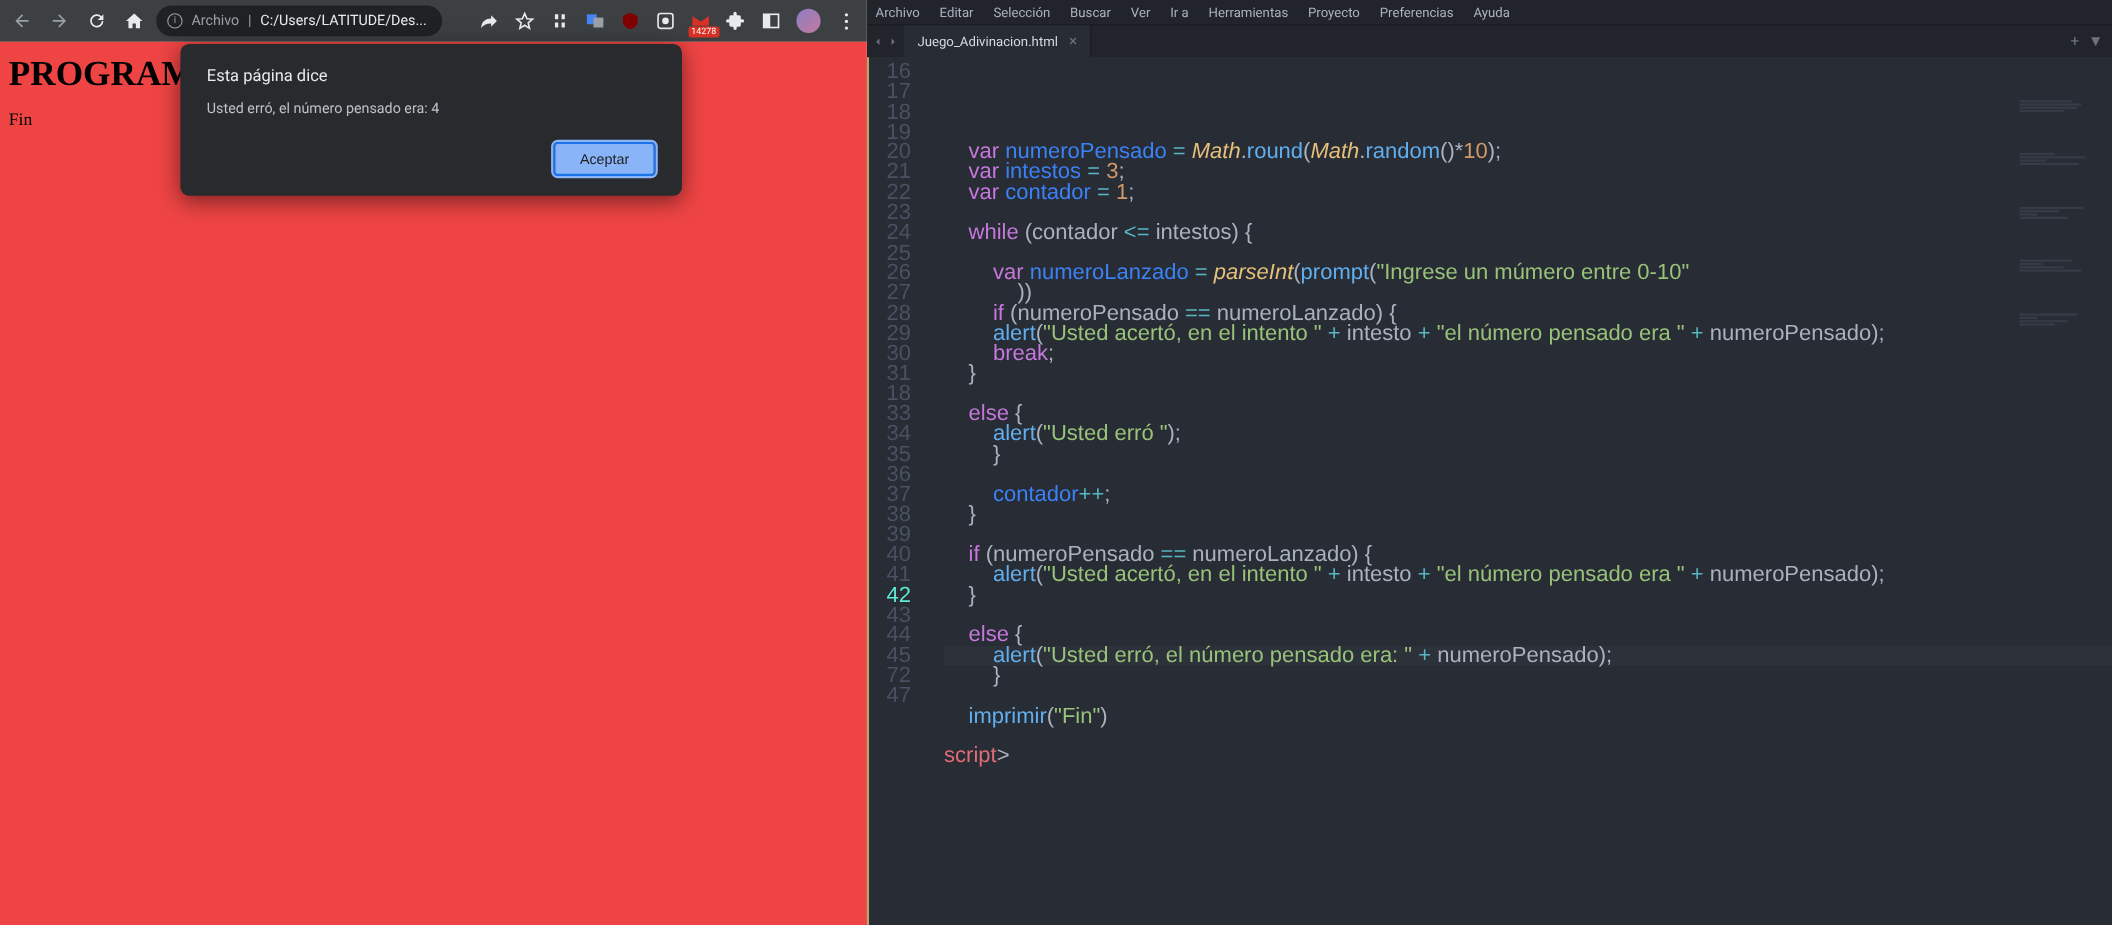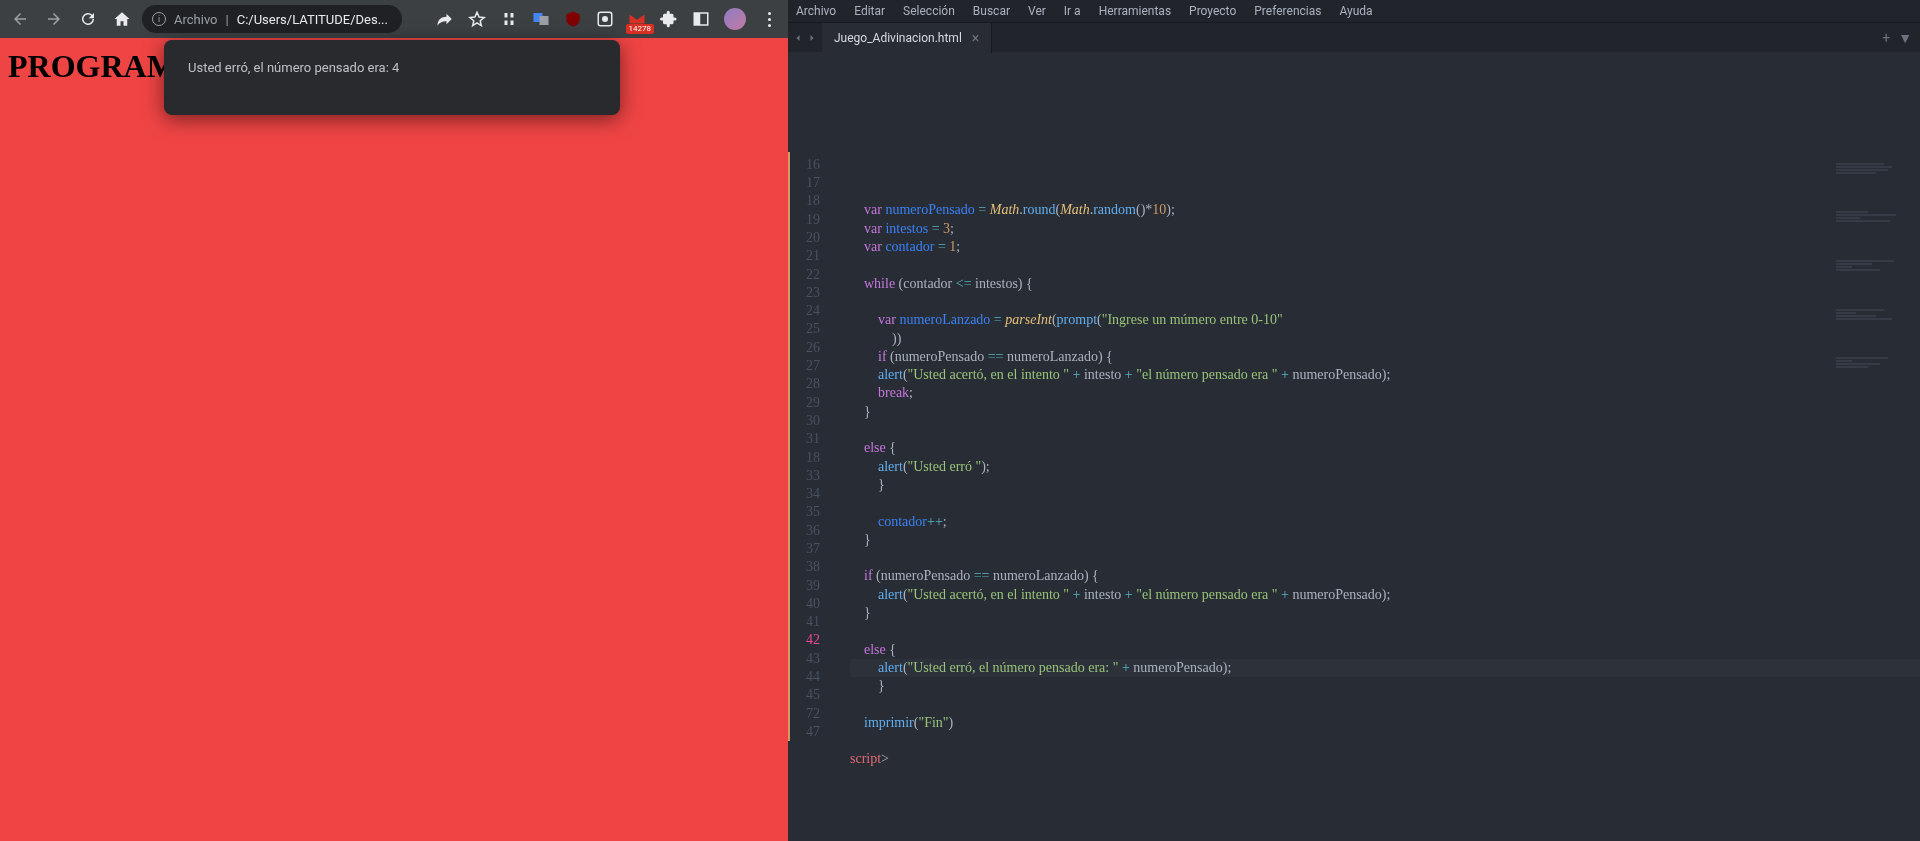--- a/index.html
+++ b/index.html
@@ -39,24 +39,24 @@
 
 .editor-menubar { height:22px; background:#21252b; display:flex; align-items:center; padding:0 8px; gap:18px; font-size:12px; color:#abb2bf; }
 .editor-menubar span { cursor:pointer; }
 .tab-row { height:30px; background:#21252b; display:flex; border-top:1px solid #181a1f; }
 .tab-nav { display:flex; align-items:center; gap:2px; padding:0 4px; }
 .tab-nav svg { width:12px; height:12px; fill:#6b727d; cursor:pointer; }
 .tab { height:30px; background:#282c34; padding:0 12px; display:flex; align-items:center; gap:10px; font-size:12px; color:#d7dae0; border-right:1px solid #181a1f; }
 .tab .close-x { color:#6b727d; font-size:14px; cursor:pointer; }
 .tab-right { margin-left:auto; display:flex; align-items:center; gap:8px; padding-right:8px; color:#6b727d; font-size:14px; }
 
-.code-area { flex:1; display:flex; font-family:Liberation Serif, serif; font-size:14px; line-height:18.3px; position:relative;align-items:center; }
+.code-area { flex:1; display:flex; font-family:Liberation Sans, sans-serif; font-size:20px; line-height:18.3px; position:relative; }
 .gutter { background:#282c34; color:#495162; text-align:right; padding:4px 14px 0 16px; user-select:none; border-left:2px solid #d19a66; }
 .gutter div { height:18.3px; }
-.gutter .hl { color:#ec4899; }
+.gutter .hl { color:#5eead4; }
 .code { flex:1; background:#282c34; padding:4px 0 0 16px; color:#abb2bf; white-space:pre; position:relative; }
 .code-line { height:18.3px; }
 .code-line.hl { background:#2c313a; }
 .minimap { position:absolute; top:2px; right:4px; width:80px; height:180px; opacity:.4; }
 .minimap div { height:2px; margin-bottom:1px; background:#4b5263; }
 
 
 .kw { color:#c678dd; }
 .var { color:#3b82f6; }
 .op { color:#56b6c2; }
@@ -154,23 +154,28 @@
           <div class="menu-dots">
             <span></span>
             <span></span>
             <span></span>
           </div>
         </div>
     </div>
   </div>
   <div class="page-content">
     <h1>PROGRAM</h1>
+    <p>Fin</p>
   </div>
   <div class="dialog-wrap">
+    <div class="dialog-title">Esta página dice</div>
     <div class="dialog-msg">Usted erró, el número pensado era: 4</div>
+    <div class="dialog-btns">
+      <button class="dialog-btn">Aceptar</button>
+    </div>
   </div>
 </div>
 
 <div class="right-pane">
   <div class="editor-menubar">
     <span>Archivo</span>
     <span>Editar</span>
     <span>Selección</span>
     <span>Buscar</span>
     <span>Ver</span>

